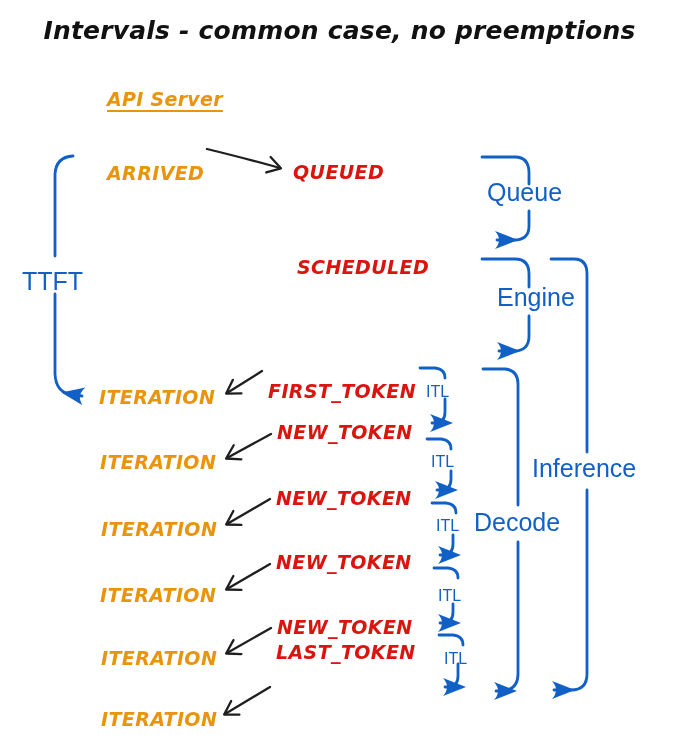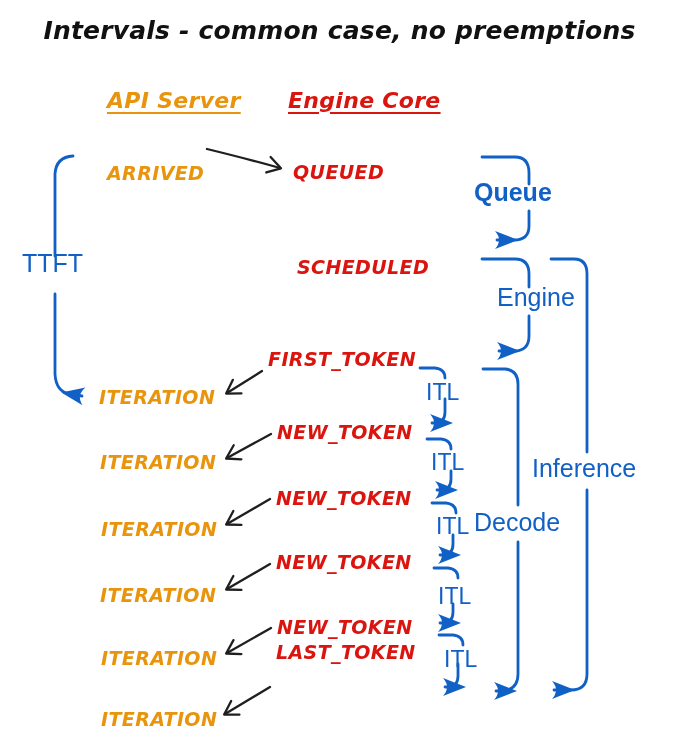--- a/index.html
+++ b/index.html
@@ -22,44 +22,44 @@
   .blue-head{fill:var(--blue);stroke:none;}
   .black-head{fill:none;stroke:var(--black);stroke-width:2.3;stroke-linecap:round;stroke-linejoin:round;}
 
   .title{
     position:absolute;top:16px;left:50%;transform:translateX(-50%);
     font-size:25px;font-weight:bold;font-style:italic;
     color:#111;white-space:nowrap;letter-spacing:0.2px;
   }
   .col-header{
     position:absolute;
-    font-size:22px;font-weight:bold;font-style:italic;
+    font-size:19px;font-weight:bold;font-style:italic;
     text-decoration:underline;text-underline-offset:4px;text-decoration-thickness:1.5px;
     white-space:nowrap;letter-spacing:0.3px;
   }
   .col-header.api{left:107px;top:88px;color:var(--orange);}
   .col-header.engine{left:288px;top:88px;color:var(--red);}
 
   .evt{
     position:absolute;
     font-size:19px;font-weight:bold;font-style:italic;
     white-space:nowrap;letter-spacing:0.4px;line-height:24px;
   }
   .evt.orange{color:var(--orange);}
   .evt.red{color:var(--red);}
 
   .ivl{
     position:absolute;
     font-family:"Liberation Sans", sans-serif;
     font-size:25px;color:var(--blue);
     white-space:nowrap;line-height:26px;
   }
-  .ivl.small{font-size:23px;}
-  .ivl.ttft{left:22px;top:250px;}
-  .ivl.queue{left:474px;top:179px;font-weight:bold;}
+  .ivl.small{font-size:16px;}
+  .ivl.ttft{left:22px;top:268px;}
+  .ivl.queue{left:487px;top:179px;}
   .ivl.prefill{left:497px;top:284px;}
   .ivl.decode{left:474px;top:509px;}
   .ivl.inference{left:532px;top:455px;}
 </style>
 </head>
 <body>
 
 <div class="canvas">
 
   <svg class="overlay" viewBox="0 0 679 750" xmlns="http://www.w3.org/2000/svg">
@@ -107,33 +107,32 @@
     <path class="black-line" marker-end="url(#mBlack)" d="M271,434 L227,458"></path>
     <path class="black-line" marker-end="url(#mBlack)" d="M270,499 L227,524"></path>
     <path class="black-line" marker-end="url(#mBlack)" d="M270,564 L227,589"></path>
     <path class="black-line" marker-end="url(#mBlack)" d="M271,628 L227,653"></path>
     <path class="black-line" marker-end="url(#mBlack)" d="M270,687 L225,714"></path>
   </svg>
 
   <div class="title">Intervals - common case, no preemptions</div>
 
   <div class="col-header api">API Server</div>
-  <div class="col-header engine">Engine Core</div>
 
   <div id="events-layer">
       <div class="evt orange" style="left: 107px; top: 142px; margin-top: 19px;">ARRIVED</div>
       <div class="evt orange" style="left: 99px; top: 385px;">ITERATION</div>
       <div class="evt orange" style="left: 100px; top: 450px;">ITERATION</div>
       <div class="evt orange" style="left: 101px; top: 517px;">ITERATION</div>
       <div class="evt orange" style="left: 100px; top: 583px;">ITERATION</div>
       <div class="evt orange" style="left: 101px; top: 646px;">ITERATION</div>
       <div class="evt orange" style="left: 101px; top: 707px;">ITERATION</div>
       <div class="evt red" style="left: 293px; top: 160px; text-align: center;">QUEUED</div>
       <div class="evt red" style="left: 281px; top: 255px; margin-left: 16px;">SCHEDULED</div>
-      <div class="evt red" style="left: 268px; top: 347px;">FIRST_TOKEN</div>
+      <div class="evt red" style="left: 268px; top: 379px;">FIRST_TOKEN</div>
       <div class="evt red" style="left: 277px; top: 420px;">NEW_TOKEN</div>
       <div class="evt red" style="left: 276px; top: 486px;">NEW_TOKEN</div>
       <div class="evt red" style="left: 276px; top: 550px;">NEW_TOKEN</div>
       <div class="evt red" style="left: 277px; top: 615px;">NEW_TOKEN</div>
       <div class="evt red" style="left: 276px; top: 640px;">LAST_TOKEN</div>
       <div class="ivl small" style="left: 426px; top: 379px;">ITL</div>
       <div class="ivl small" style="left: 431px; top: 449px;">ITL</div>
       <div class="ivl small" style="left: 436px; top: 513px;">ITL</div>
       <div class="ivl small" style="left: 438px; top: 583px;">ITL</div>
       <div class="ivl small" style="left: 444px; top: 646px;">ITL</div>

